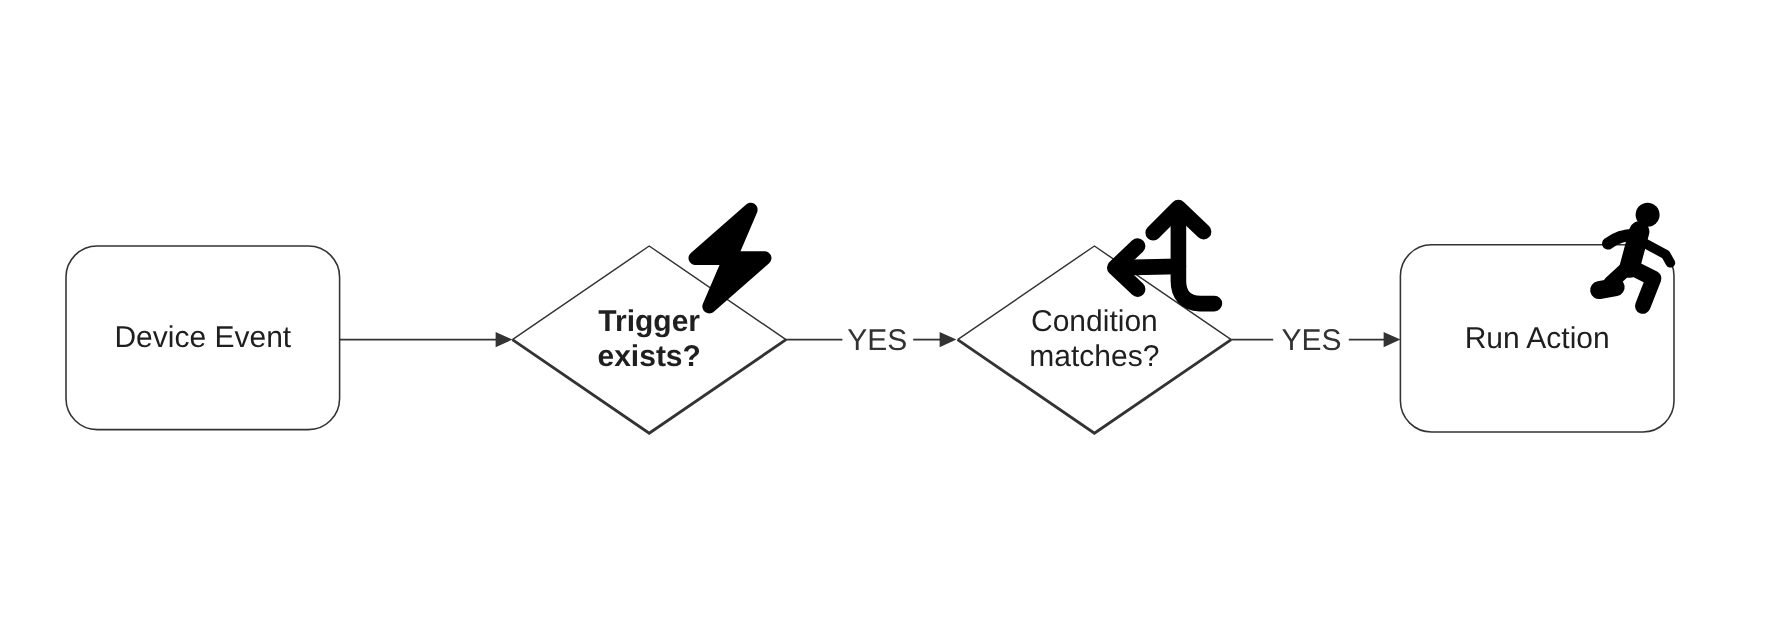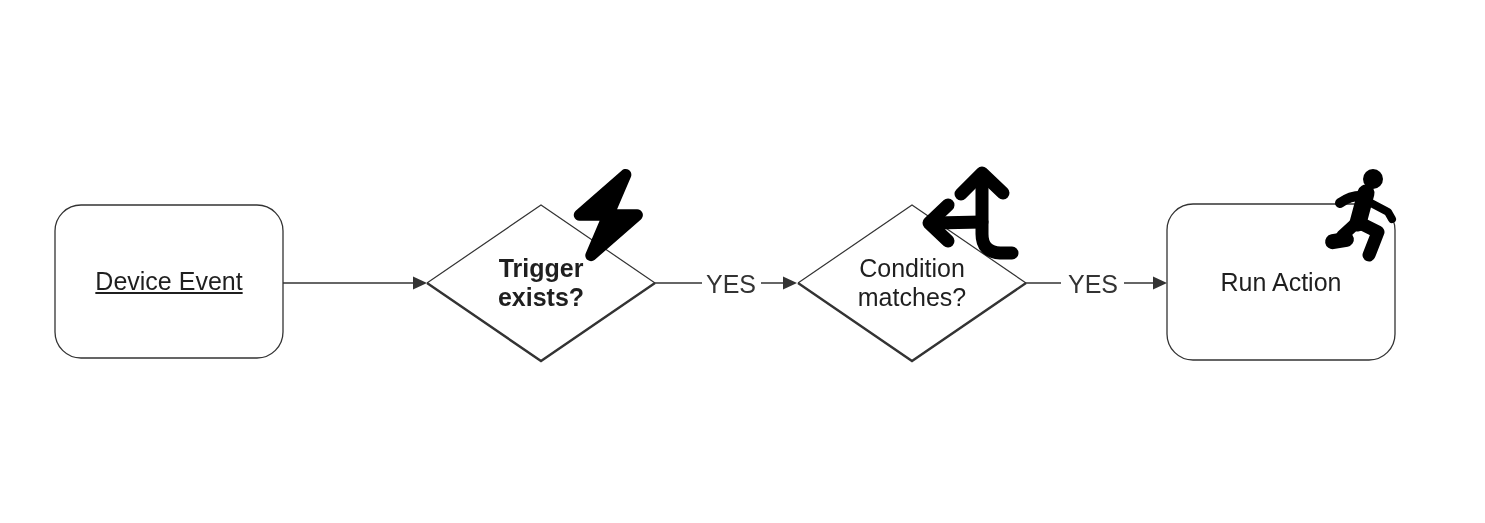--- a/index.html
+++ b/index.html
@@ -107,21 +107,21 @@
       <circle class="icon-fill" cx="1373" cy="179" r="10"></circle>
       <path class="icon-stroke" stroke-width="17" d="M1366,193 L1358,223"></path>
       <path class="icon-stroke" stroke-width="10" d="M1367,196 Q1352,194 1340,203"></path>
       <path class="icon-stroke" stroke-width="8" d="M1371,203 L1388,212 L1392,219"></path>
       <path class="icon-stroke" stroke-width="13" d="M1358,222 L1378,232 L1369,255"></path>
       <path class="icon-stroke" stroke-width="12" d="M1354,225 L1342,236"></path>
       <rect class="icon-fill" x="1325" y="233" width="29" height="15" rx="7.5" transform="rotate(-10 1339.5 240.5)"></rect>
     </g>
   </svg>
 
-  <div class="label node-label" style="left:55px; top:205px; width:228px; height:153px;text-decoration:underline;">Device Event</div>
+  <div class="label node-label" style="left:55px; top:205px; width:228px; height:153px;">Device Event</div>
 
   <div class="label node-label" style="left:427px; top:205px; width:228px; height:156px;font-weight:bold;">
     <span>Trigger</span>
     <span>exists?</span>
   </div>
 
   <div class="label node-label" style="left:1167px; top:204px; width:228px; height:156px;">Run Action</div>
 
   <div class="label node-label" style="left:798px; top:205px; width:228px; height:156px;">
     <span>Condition</span>

